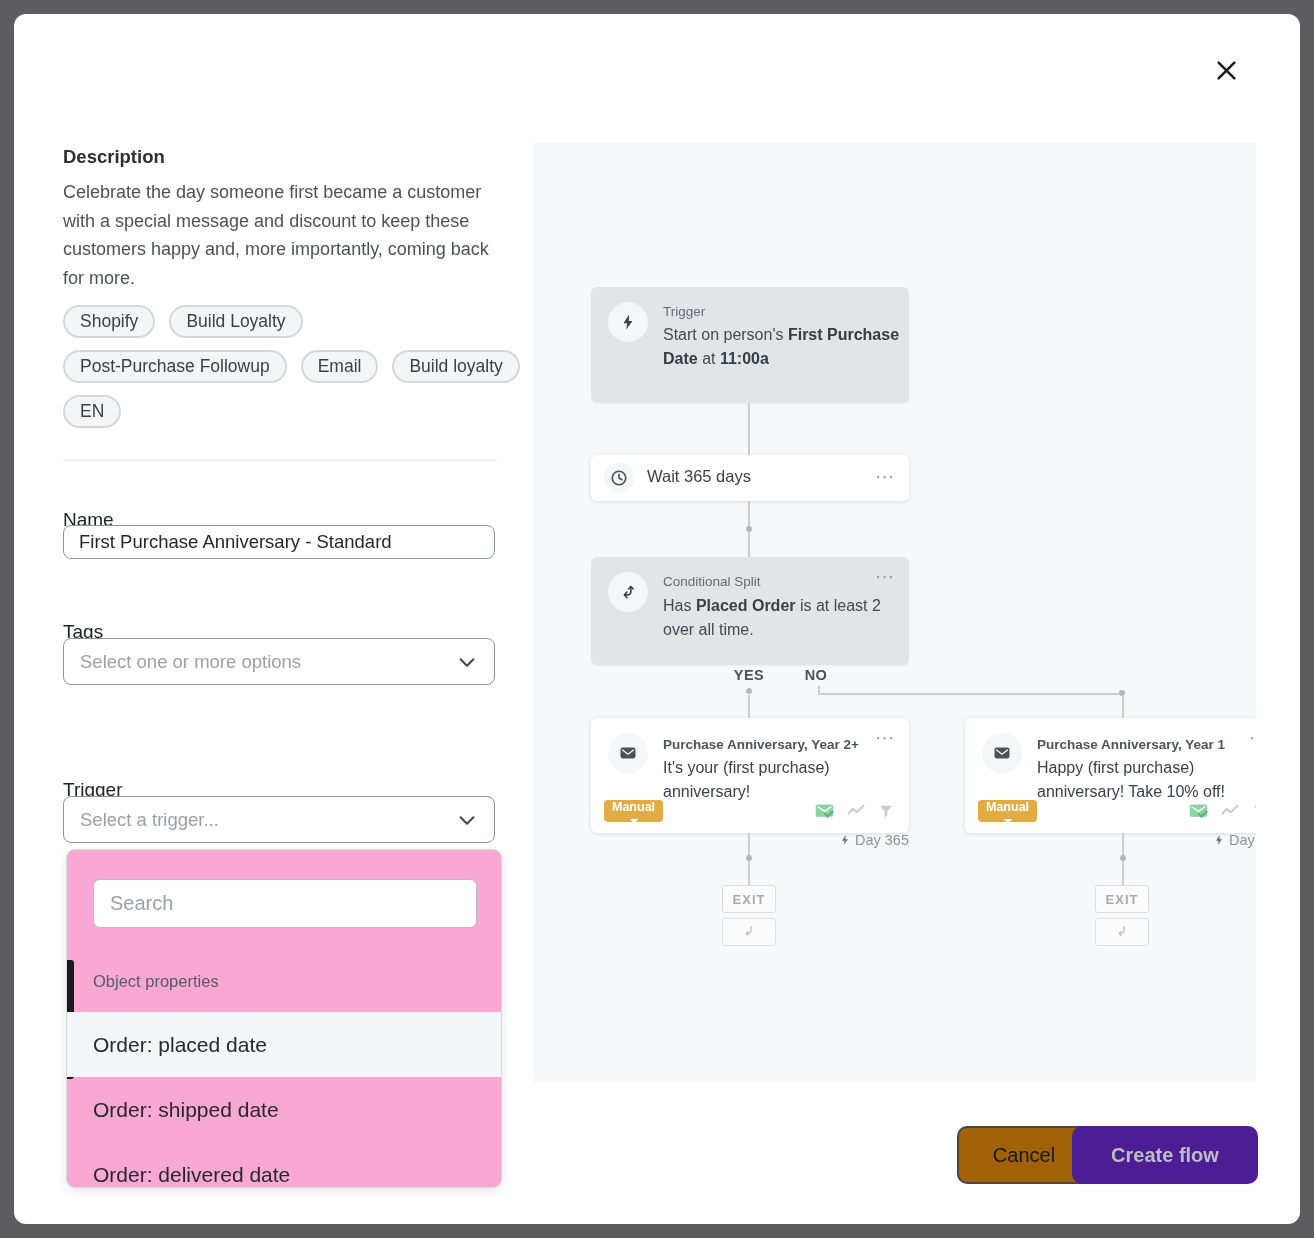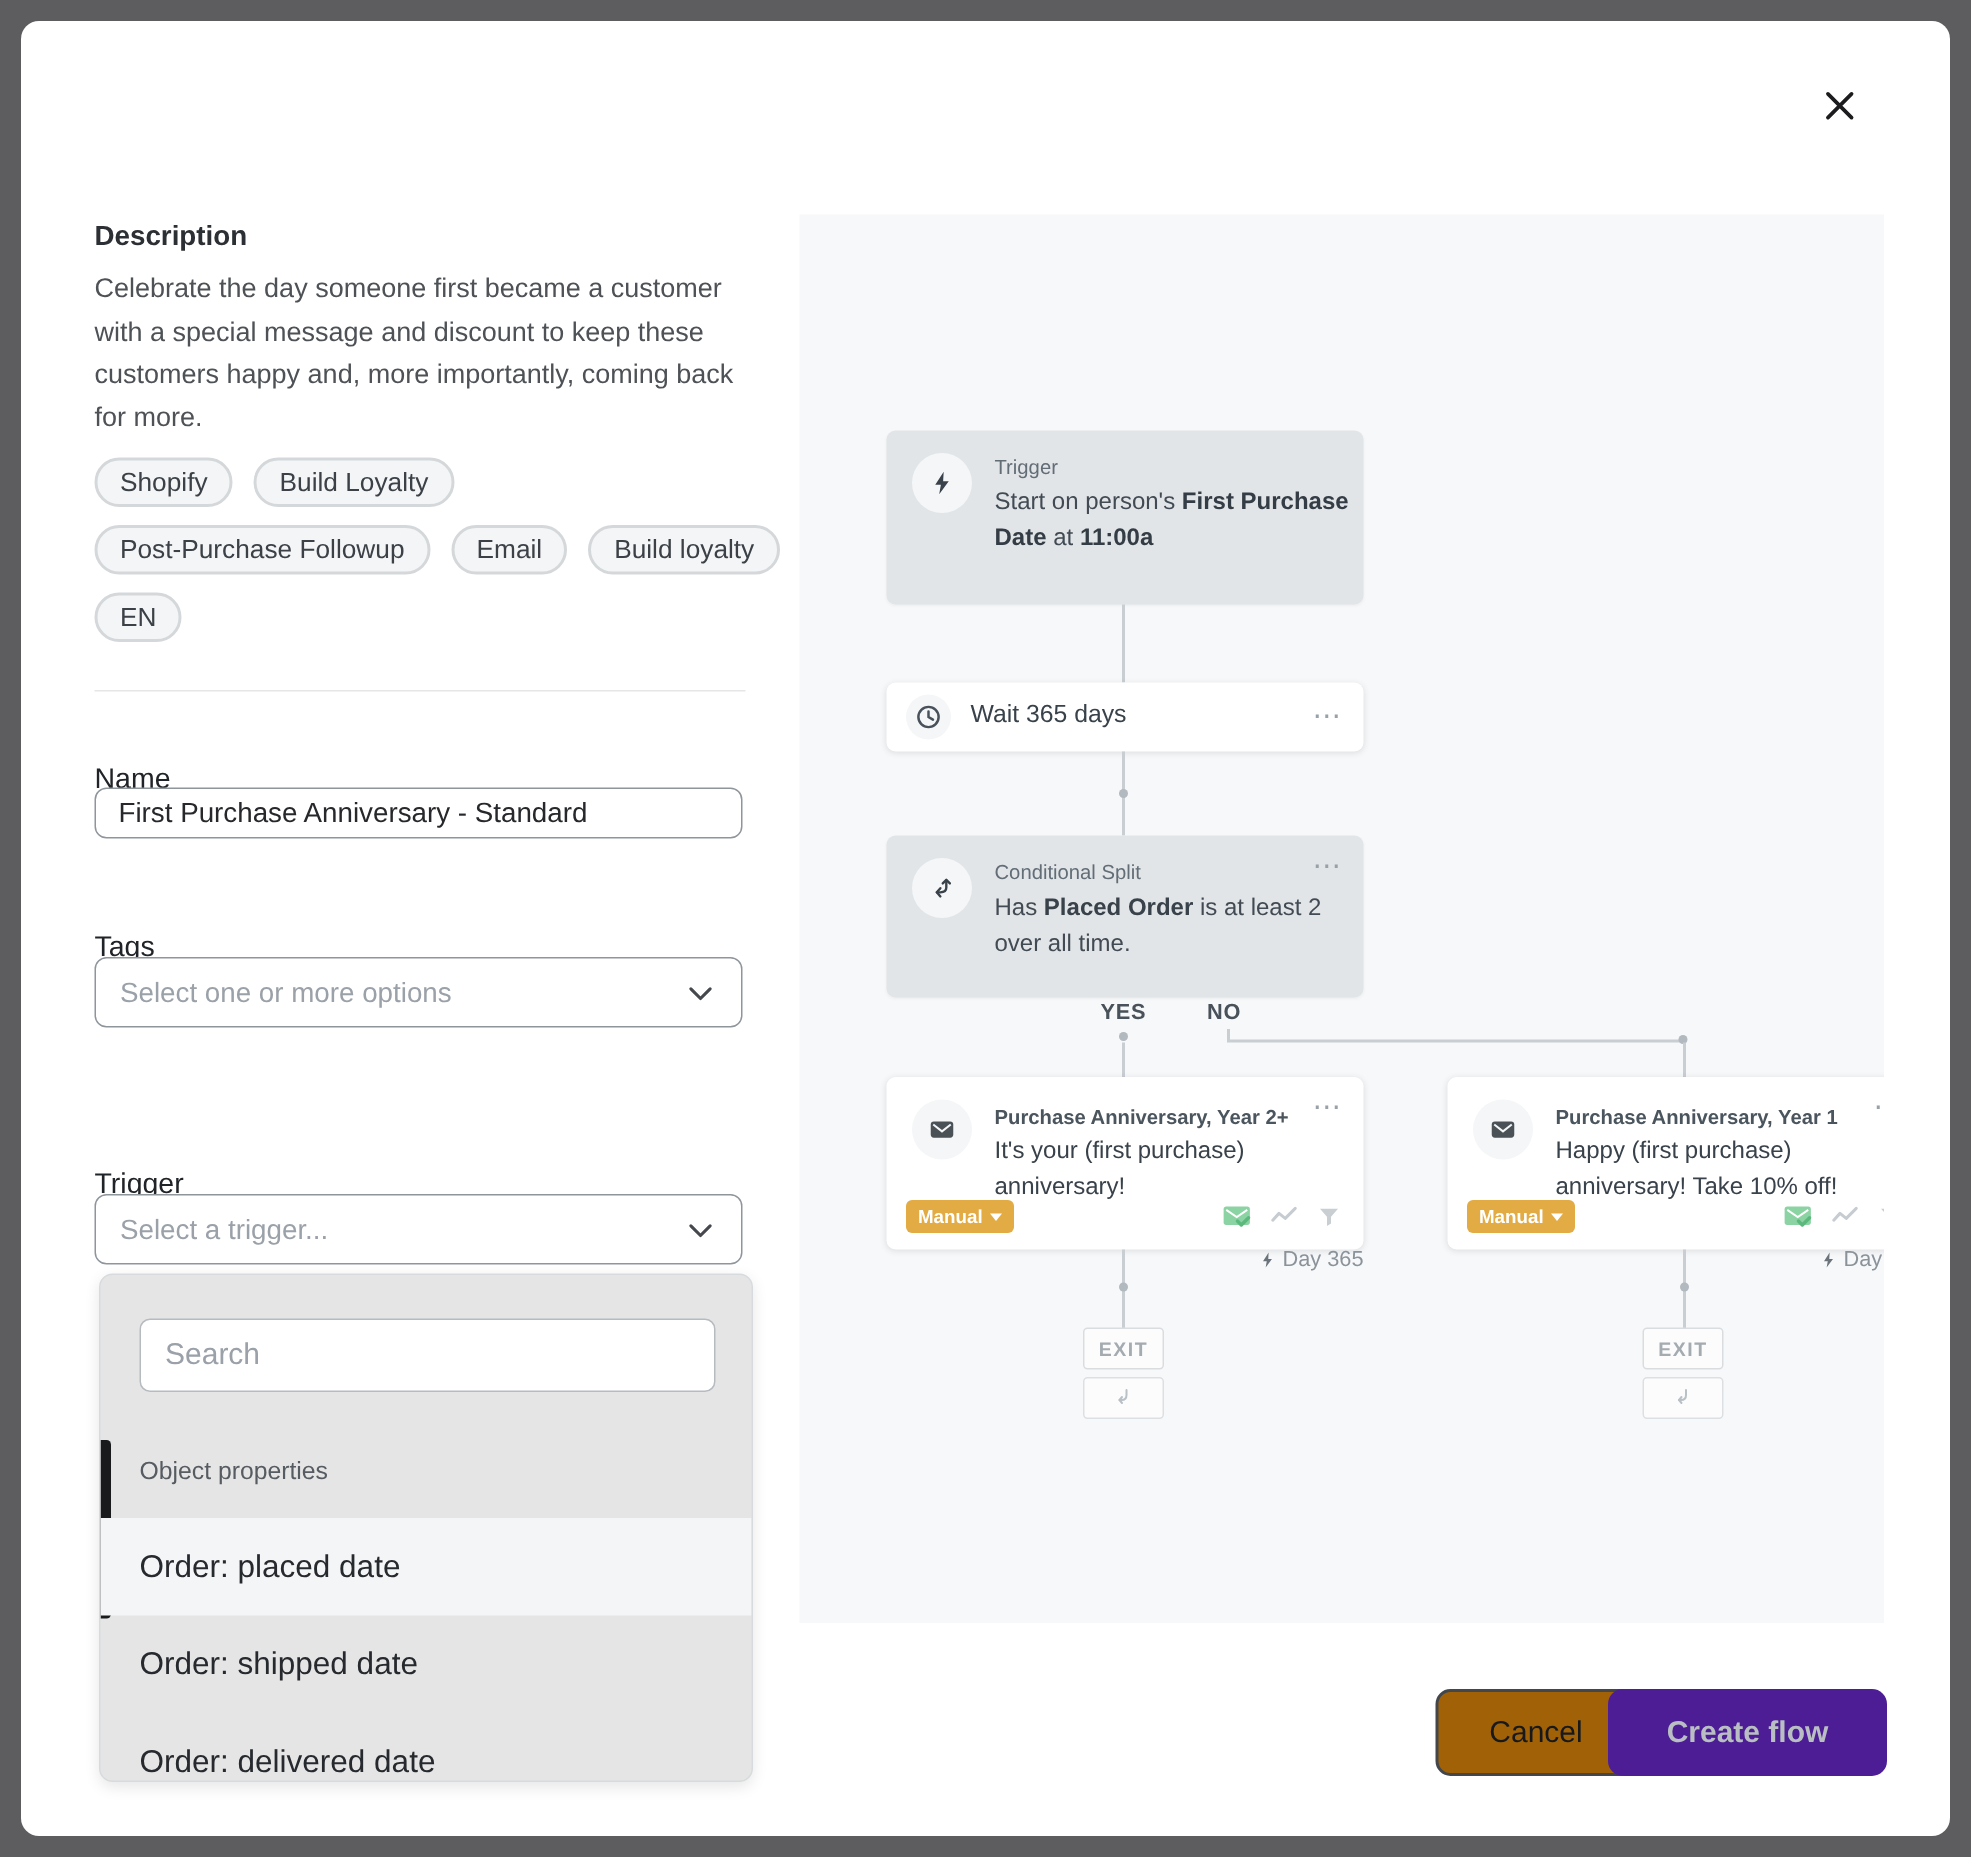--- a/index.html
+++ b/index.html
@@ -51,21 +51,21 @@
     border:1.5px solid #8e959b; border-radius:8px; background:#fff;
     display:flex; align-items:center; padding:0 16px; cursor:pointer;
   }
   .sel-tags { top:624px; }
   .sel-trigger { top:782px; }
   .select .ph { font-size:18.5px; color:#9aa1a8; flex:1; }
 
   
   .dropdown {
     left:52px; top:835px; width:436px; height:339px;
-    background:#e5e5e5; border:1px solid #d8dbdd; border-radius:9px;
+    background:#f9a8d4; border:1px solid #d8dbdd; border-radius:9px;
     box-shadow:0 3px 10px rgba(0,0,0,.10);
     overflow:hidden;
   }
   .dd-search {
     position:absolute; left:26px; top:29px; width:384px; height:49px;
     border:1.5px solid #b6bbc0; border-radius:7px; padding:0 16px;
     font-size:20px; color:#26282b; font-family:inherit; outline:none;
   }
   .dd-search::placeholder { color:#9aa1a8; }
   .dd-list { position:absolute; left:0; top:108px; right:0; bottom:0; }
@@ -103,21 +103,21 @@
   .node-body b { font-weight:700; color:#343d45; }
   .wait-label { position:absolute; left:56px; top:12px; font-size:16.5px; color:#39424a; }
   .ellipsis { position:absolute; right:14px; top:8px; font-size:19px; letter-spacing:1px; color:#99a1a8; background:none; border:none; cursor:pointer; }
   .wait .ellipsis { top:10px; }
 
   .email-title { position:absolute; left:72px; top:19px; font-size:13.5px; font-weight:700; color:#4b555d; }
   .email-body { position:absolute; left:72px; top:38px; width:240px; font-size:16px; line-height:24px; color:#39424a; }
   .badge {
     position:absolute; left:13px; bottom:11px; height:22px; padding:0 8px;
     background:#e2ab44; border-radius:4px; color:#fff; font-size:12.5px; font-weight:700;
-    display:inline-flex; align-items:center; gap:5px; border:none; cursor:pointer;
+    display:inline-flex; align-items:center; gap:5px; border:none; cursor:pointer;flex-direction:column;
   }
   .badge .caret { width:0; height:0; border-left:4px solid transparent; border-right:4px solid transparent; border-top:5px solid #fff; }
   .email-icons { position:absolute; right:14px; bottom:12px; display:flex; gap:11px; align-items:center; }
 
   
   .vline { position:absolute; width:1.5px; background:#c9ced3; }
   .hline { position:absolute; height:1.5px; background:#c9ced3; }
   .cdot { position:absolute; width:6px; height:6px; border-radius:50%; background:#b2b9bf; }
   .branch-lbl { position:absolute; top:524px; width:40px; text-align:center; font-size:14.5px; font-weight:700; color:#49525a; letter-spacing:.5px; }
   .lbl-yes { left:196px; }

